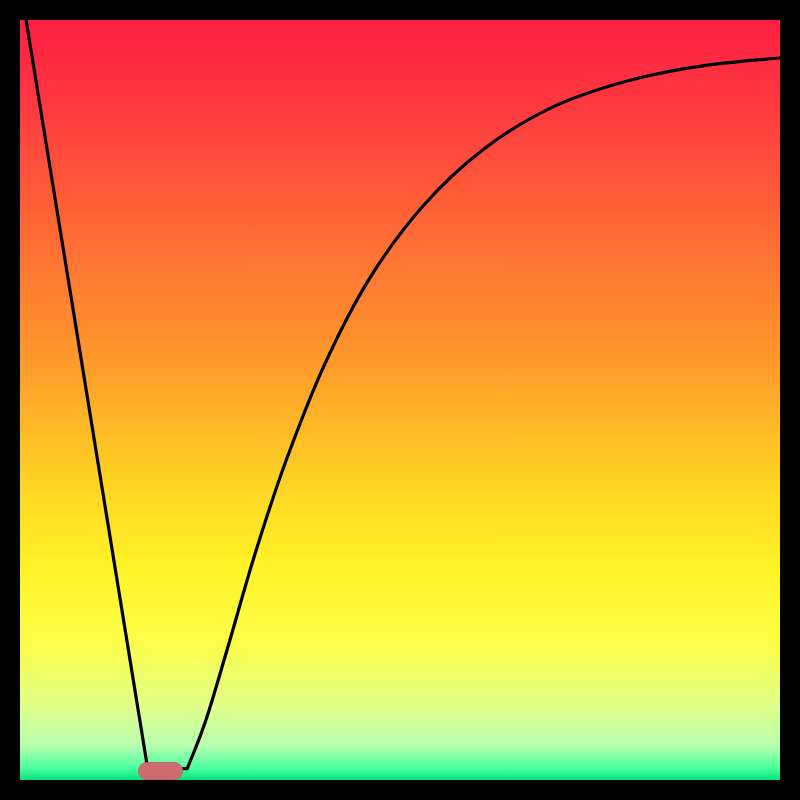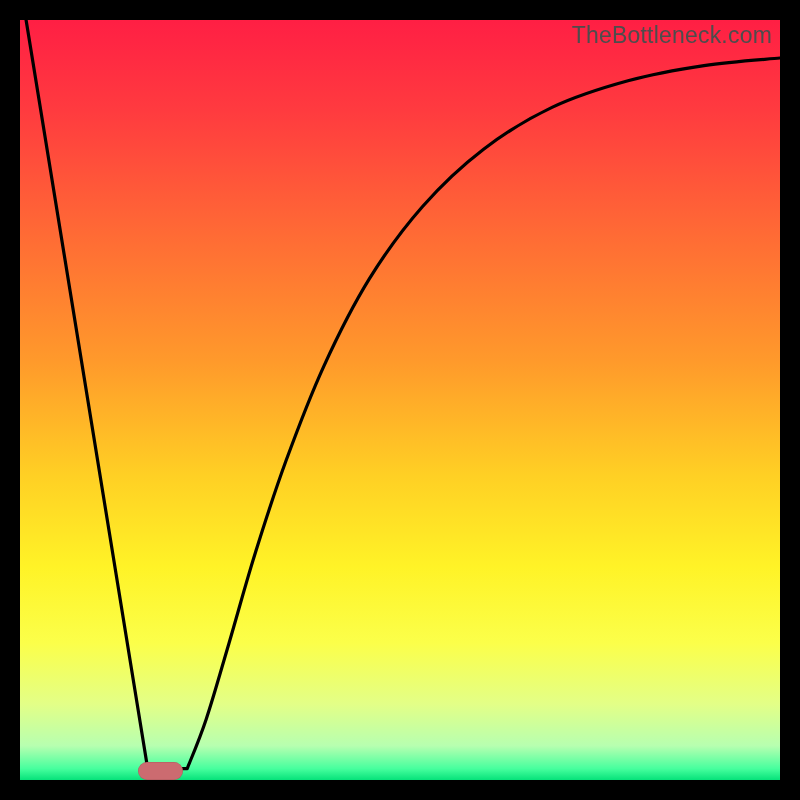--- a/index.html
+++ b/index.html
@@ -75,21 +75,20 @@
             <stop offset="82.00%" stop-color="#fbff4a"></stop>
             <stop offset="90.00%" stop-color="#e3ff87"></stop>
             <stop offset="95.50%" stop-color="#b7ffb0"></stop>
             <stop offset="98.50%" stop-color="#47ff9e"></stop>
             <stop offset="100.00%" stop-color="#06e27a"></stop>
           </linearGradient>
       </defs>
       <rect x="0" y="0" width="760" height="760" fill="url(#bgGrad)"></rect>
     </svg>
 
-    <div class="watermark">TheBottleneck.com</div>
 
     <svg class="curve-layer" viewBox="0 0 760 760" preserveAspectRatio="none">
       <path id="curvePath" fill="none" stroke="#000000" stroke-width="3.2" stroke-linecap="round" stroke-linejoin="round" d="M 6.08 0.00 L 127.68 748.60 L 167.20 748.60 L 167.2 748.6 C 170.62 739.71, 178.68 721.77, 186.20 699.20 C 193.72 676.63, 200.11 653.30, 209.00 623.20 C 217.89 593.10, 225.34 564.83, 235.60 532.00 C 245.86 499.17, 253.69 474.32, 266.00 440.80 C 278.31 407.28, 288.95 378.63, 304.00 345.80 C 319.05 312.97, 331.82 287.13, 349.60 258.40 C 367.38 229.67, 382.28 209.46, 402.80 186.20 C 423.32 162.94, 440.34 146.98, 463.60 129.20 C 486.86 111.42, 506.01 99.71, 532.00 87.40 C 557.99 75.09, 580.64 68.32, 608.00 60.80 C 635.36 53.28, 656.64 49.70, 684.00 45.60 C 711.36 41.50, 746.32 39.37, 760.00 38.00"></path>
     </svg>
 
     <div id="marker" class="marker" style="left: 117.8px; width: 45.6px; height: 18px; bottom: 0px; background: rgb(204, 107, 112);"></div>
   </div>
 </div>
 
 </body></html>

